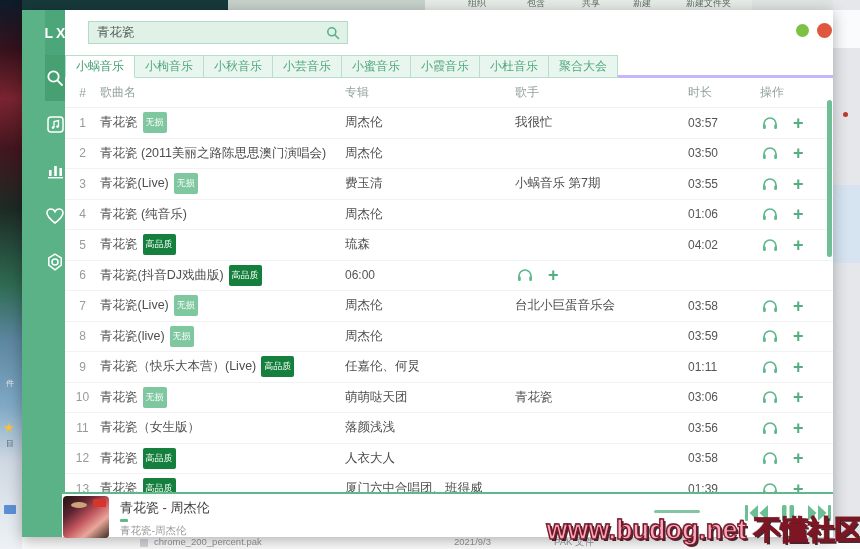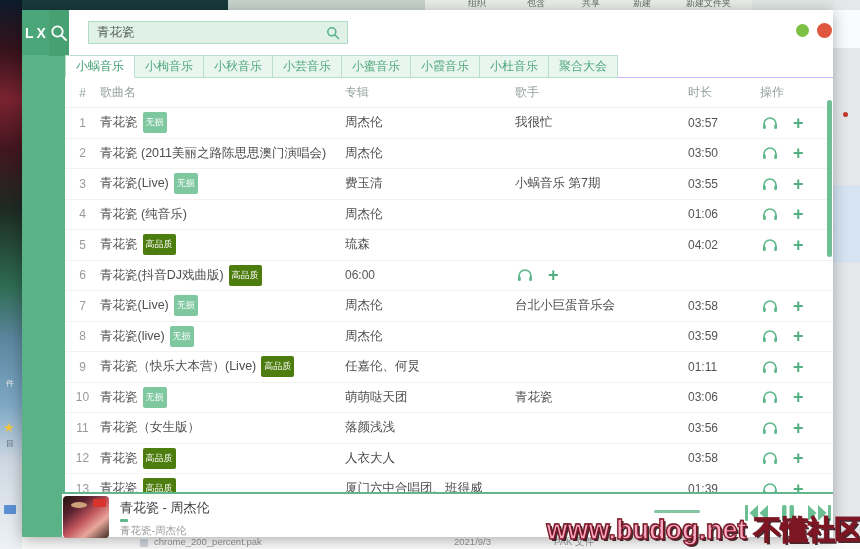--- a/index.html
+++ b/index.html
@@ -20,56 +20,56 @@
   .desk-right .win { position:absolute; left:0; top:10px; width:27px; height:38px; background:#fafbfc; }
   .desk-right .dotr { position:absolute; left:10px; top:112px; width:5px; height:5px; border-radius:50%; background:#c0392b; }
   .desk-right .blue { position:absolute; left:0; top:185px; width:27px; height:78px; background:#d6e4f2; }
   .desk-bottom { position:absolute; left:22px; top:537px; width:838px; height:19px; background:#fbfbfc; overflow:hidden; }
   .desk-bottom .file-ic { position:absolute; left:118px; top:2px; width:8px; height:8px; background:#cfd6dd; border-radius:1px; }
   .desk-bottom span { position:absolute; top:-1px; font-size:9.5px; color:#8f9498; filter:blur(.4px); white-space:nowrap; }
 
   
   .app { position:absolute; left:22px; top:10px; width:811px; height:527px; background:#fff;
          box-shadow:0 3px 14px rgba(0,0,0,.3); display:flex; }
-  .sidebar { width:43px; background:#5bb287; display:flex; flex-direction:row; flex:none; }
+  .sidebar { width:43px; background:#5bb287; display:flex; flex-direction:column; flex:none;padding-left:23px; }
   .logo { height:45px; background:#4ba679; color:#fff; font-weight:bold; font-size:14px; letter-spacing:3px;
           display:flex; align-items:center; justify-content:center; padding-left:3px; }
   .nav-item { height:46px; display:flex; align-items:center; justify-content:center; cursor:pointer; }
   .nav-item.active { background:#47a072; }
   .nav-item svg { display:block; }
 
   .main { flex:1; position:relative; display:flex; flex-direction:column; min-width:0; }
   .topbar { height:45px; position:relative; flex:none; }
   .searchbox { position:absolute; left:23px; top:11px; width:260px; height:23px; background:#e0f1e8;
                border:1px solid #b3dcc6; display:flex; align-items:center; }
   .searchbox input { flex:1; min-width:0; border:0; background:transparent; font-size:12.5px; color:#4f5b54;
                      padding:0 8px; outline:none; font-family:inherit; }
   .searchbox .mag { margin-right:7px; flex:none; display:flex; }
   .dot { position:absolute; border-radius:50%; cursor:pointer; }
   .dot.min { width:13px; height:13px; left:731px; top:14px; background:#7cc143; }
   .dot.close { width:15px; height:15px; left:752px; top:13px; background:#e0573f; }
 
-  .tabbar { height:23px; display:flex; border-bottom:1px solid #c4b5fd; flex:none; position:relative; z-index:2; }
+  .tabbar { height:23px; display:flex; border-bottom:3px solid #c4b5fd; flex:none; position:relative; z-index:2; }
   .tab { height:23px; line-height:21px; padding:0 10px; font-size:12px; color:#4fa87c; background:#e9f5ef;
          border:1px solid #b8dfca; margin-left:-1px; cursor:pointer; white-space:nowrap; }
   .tab:first-child { margin-left:0; }
   .tab.active { background:#fff; color:#3f9d71; border-bottom:1px solid #fff; z-index:3; position:relative; }
 
   .thead { height:30px; display:grid; grid-template-columns:35px 245px 170px 173px 72px auto;
            align-items:center; font-size:12px; color:#95a39b; border-bottom:1px solid #f0f0f0; flex:none; }
   .h-index { text-align:center; }
   .tbody { flex:1; overflow:hidden; }
   .trow { height:30.5px; display:grid; grid-template-columns:35px 245px 170px 173px 72px auto;
           align-items:center; border-bottom:1px solid #f2f2f2; font-size:12.5px; color:#4e4e4e; cursor:default; }
   .cell-index { text-align:center; color:#9a9a9a; font-size:12px; }
   .cell-name { display:flex; align-items:center; gap:5px; overflow:hidden; white-space:nowrap; padding-right:8px; }
   .cell-artist,.cell-album { overflow:hidden; white-space:nowrap; padding-right:8px; }
   .badge { font-size:9px; color:#fff; padding:5px 3px; border-radius:2px; line-height:1.25; flex:none; }
   .badge.lossless { background:#7ec79f; }
-  .badge.hq { background:#4d7c0f; }
+  .badge.hq { background:#15803d; }
   .cell-duration { color:#555; font-size:12px; }
   .cell-actions { display:flex; gap:15px; align-items:center; padding-left:2px; }
   .plus-ic { color:#53ae80; font-size:18px; font-weight:bold; line-height:14px; cursor:pointer; }
   .hp-ic { cursor:pointer; display:flex; }
 
   .scroll-thumb { position:absolute; right:1px; top:90px; width:5px; height:157px; background:#6fbe95;
                   border-radius:3px; z-index:5; cursor:grab; }
 
   
   .playerbar { position:absolute; left:40px; right:0; bottom:0; height:45px; background:rgba(255,255,255,.97);

